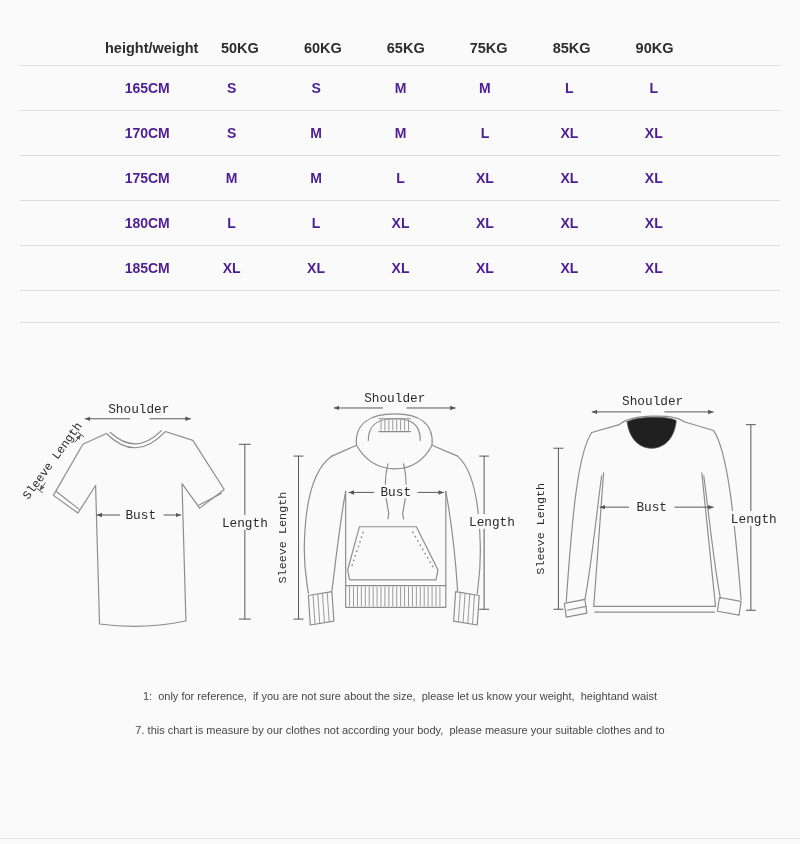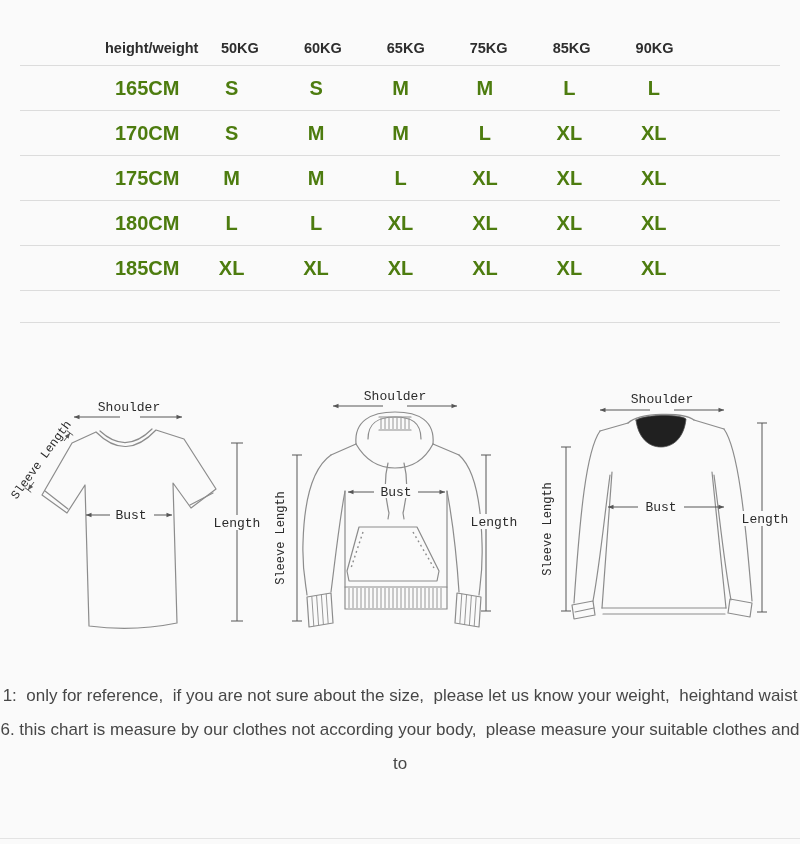--- a/index.html
+++ b/index.html
@@ -6,37 +6,37 @@
   .page {
     position:relative; width:800px; height:844px; margin:0 auto;
     background:#fafafa; overflow:hidden;
     font-family:"Liberation Sans", sans-serif; color:#2f2f2f;
   }
   
   .size-table { margin:30px 20px 0 20px; font-weight:bold; }
   .t-row {
     display:grid; grid-template-columns:repeat(7,1fr);
     padding:0 84px 0 85px; align-items:center; text-align:center;
-    height:44px; border-bottom:1px solid #dcdcdc; font-size:20px;
-    color:#4d7c0f;
+    height:44px; border-bottom:1px solid #dcdcdc; font-size:14px;
+    color:#4c1d95;
   }
   .t-row.t-head { height:35px; font-size:14.5px; color:#2d2d2d; }
   .t-spacer { height:31px; border-bottom:1px solid #dcdcdc; }
   
-  .diagrams { display:flex; justify-content:space-between; padding:0 8px; margin-top:42px; height:300px; }
+  .diagrams { display:flex; justify-content:space-between; padding:0 20px; margin-top:42px; height:300px; }
   .diagrams svg { width:258px; height:300px; }
   .garment { stroke:#8c8c8c; fill:none; stroke-width:1.2; stroke-linejoin:round; stroke-linecap:round; }
   .dim { stroke:#565656; fill:none; stroke-width:1; }
   .dim-label { font-family:"Liberation Mono", monospace; font-size:13px; fill:#2b2b2b; stroke:none; }
   .dim-label.small { font-size:12px; }
   .lbl-bg { fill:#fafafa; stroke:none; }
   .hatch { stroke:#8c8c8c; stroke-width:0.9; fill:none; }
   .stitch { stroke:#8c8c8c; stroke-width:1.4; fill:none; stroke-dasharray:1.8 3.2; }
   
-  .notes { margin-top:14px; text-align:center; font-size:17px; color:#474747; }
+  .notes { margin-top:14px; text-align:center; font-size:11px; color:#474747; }
   .note-line { line-height:34px; white-space:pre-wrap; }
   .bottom-line { position:absolute; left:0; right:0; bottom:5px; border-top:1px solid #e3e3e3; }
 </style>
 </head>
 <body>
 
 <div class="page">
 
   <div class="size-table">
     <div class="t-row t-head">
@@ -213,17 +213,17 @@
       <rect class="lbl-bg" x="104" y="134" width="46" height="15"></rect>
       <text class="dim-label" x="127" y="146" text-anchor="middle">Bust</text>
       <rect class="lbl-bg" x="206" y="146" width="50" height="15"></rect>
       <text class="dim-label" x="231" y="158" text-anchor="middle">Length</text>
     </svg>
 
   </div>
 
   <div class="notes">
     <div class="note-line">1:  only for reference,  if you are not sure about the size,  please let us know your weight,  heightand waist</div>
-    <div class="note-line">6. this chart is measure by our clothes not according your body,  please measure your suitable clothes and to</div>
+    <div class="note-line">7. this chart is measure by our clothes not according your body,  please measure your suitable clothes and to</div>
   </div>
 
   <div class="bottom-line"></div>
 </div>
 
 </body></html>

